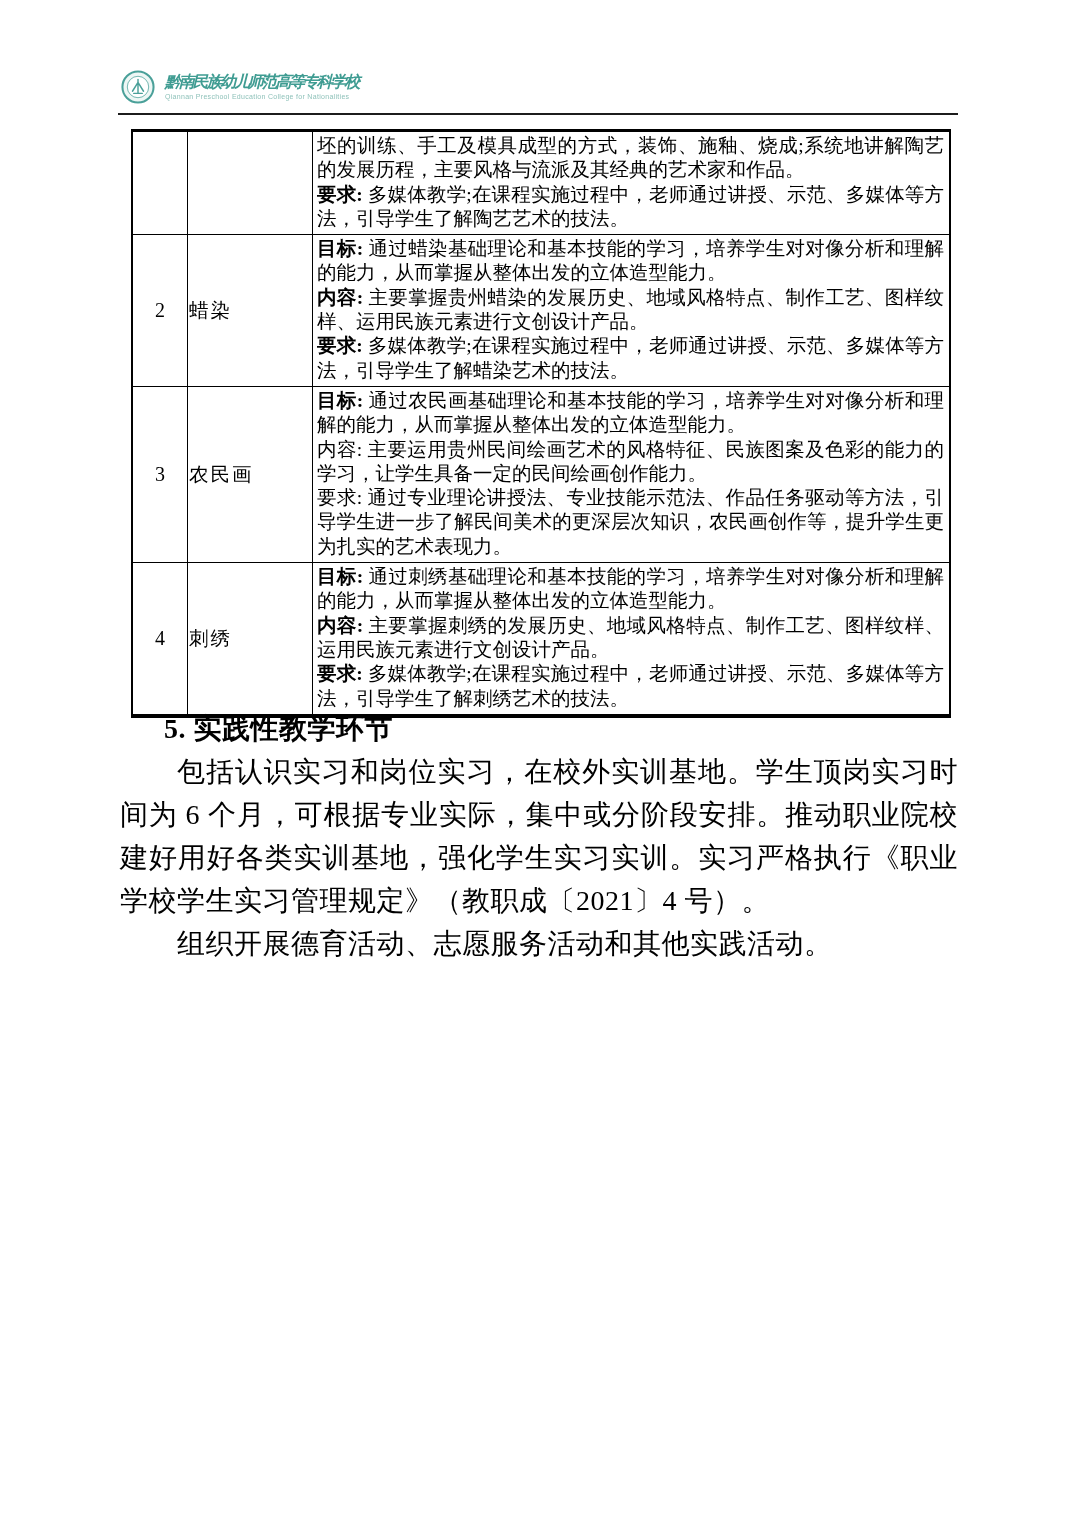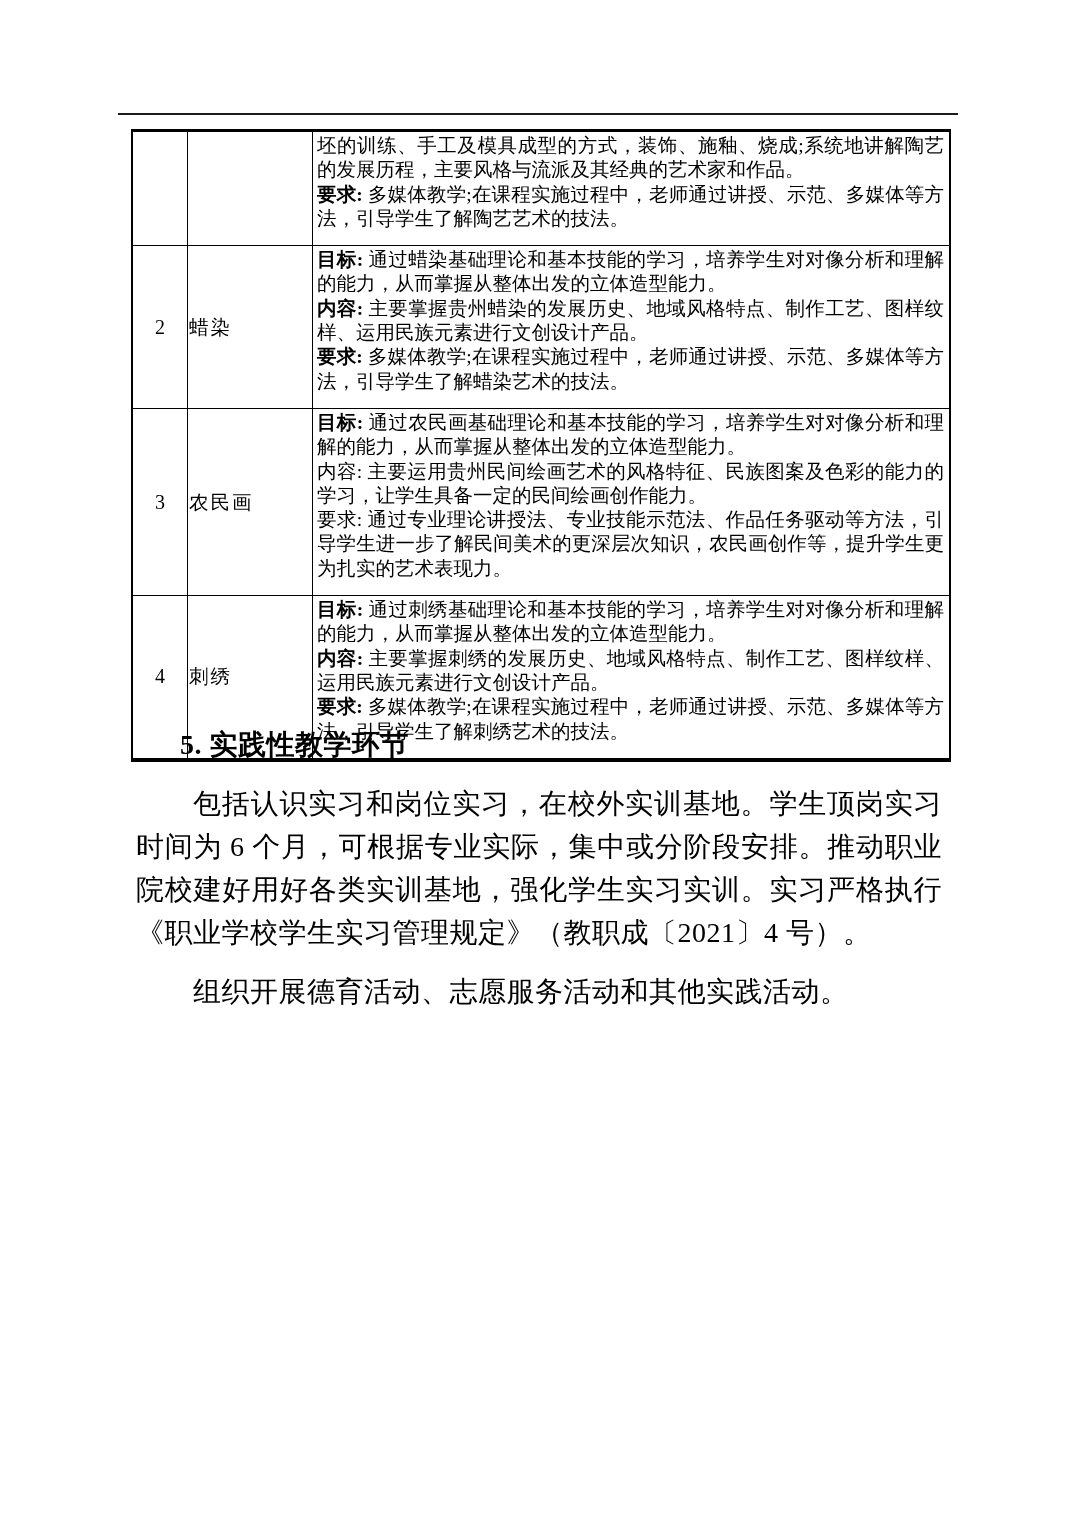--- a/index.html
+++ b/index.html
@@ -33,40 +33,51 @@
   .course-table {
     position:absolute; left:131px; top:129px; width:820px;
     border-collapse:collapse; table-layout:fixed;
     border:2px solid #000;
     border-top-width:3px; border-bottom-width:4px;
     font-size:19.5px;
   }
   .course-table td { border:1px solid #000; vertical-align:middle; }
   .col-num  { width:52px;  text-align:center; font-size:20px; }
   .col-name { width:122px; text-align:left; letter-spacing:2px; }
-  .col-desc { padding:2px 5px 14px 4px; line-height:24.3px; text-align:justify; text-justify:inter-ideograph; }
+  .col-desc { padding:2px 5px 3px 4px; line-height:24.3px; text-align:justify; text-justify:inter-ideograph; }
   .cell-para { margin:0; }
   .lbl { }
   .lbl.bold { font-weight:bold; }
 
   
   .body-copy {
     position:absolute; left:120px; top:707px; width:838px;
     font-size:28px; line-height:43px;
     text-align:justify; text-justify:inter-ideograph;
     letter-spacing:0.5px;
   }
-  .para { margin:16px; text-indent:57px; }
+  .para { margin:0; text-indent:57px; }
   .para.heading { font-weight:bold; text-indent:44px; }
 </style>
 </head>
 <body>
 
 <div class="page">
 
+  <div class="logo">
+    <svg class="emblem" viewBox="0 0 40 40">
+      <circle cx="20" cy="20" r="18.3" fill="#eef7f5" stroke="#4aa099" stroke-width="2.4"></circle>
+      <circle cx="20" cy="20" r="12.6" fill="#ffffff" stroke="#4aa099" stroke-width="0.9"></circle>
+      <path d="M20 11 L20 27 M20 14.5 L13.5 25 M20 14.5 L26.5 25 M15 27.5 L25 27.5" fill="none" stroke="#4aa099" stroke-width="1.7" stroke-linecap="round"></path>
+    </svg>
+    <div class="logo-text">
+      <div class="logo-cn">黔南民族幼儿师范高等专科学校</div>
+      <div class="logo-en">Qiannan Preschool Education College for Nationalities</div>
+    </div>
+  </div>
   <div class="header-rule"></div>
 
   <table class="course-table">
     <tbody>
         <tr>
           <td class="col-num"></td>
           <td class="col-name"></td>
           <td class="col-desc">
             <div class="cell-para">坯的训练、手工及模具成型的方式，装饰、施釉、烧成;系统地讲解陶艺的发展历程，主要风格与流派及其经典的艺术家和作品。</div>
             <div class="cell-para"><span class="lbl bold">要求:</span> 多媒体教学;在课程实施过程中，老师通过讲授、示范、多媒体等方法，引导学生了解陶艺艺术的技法。</div>

